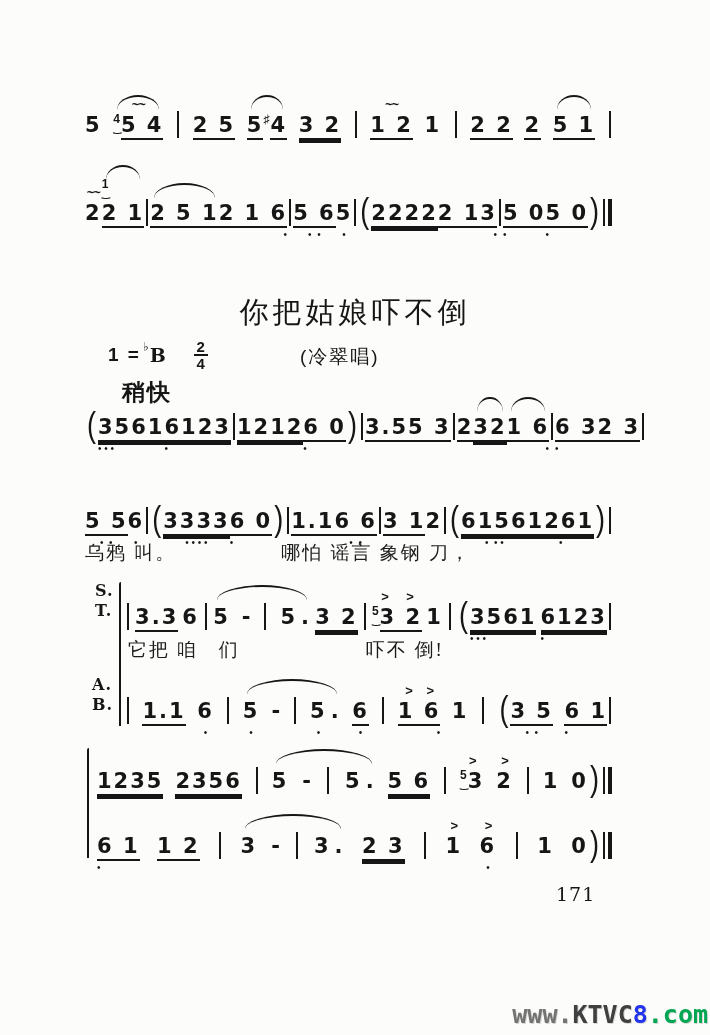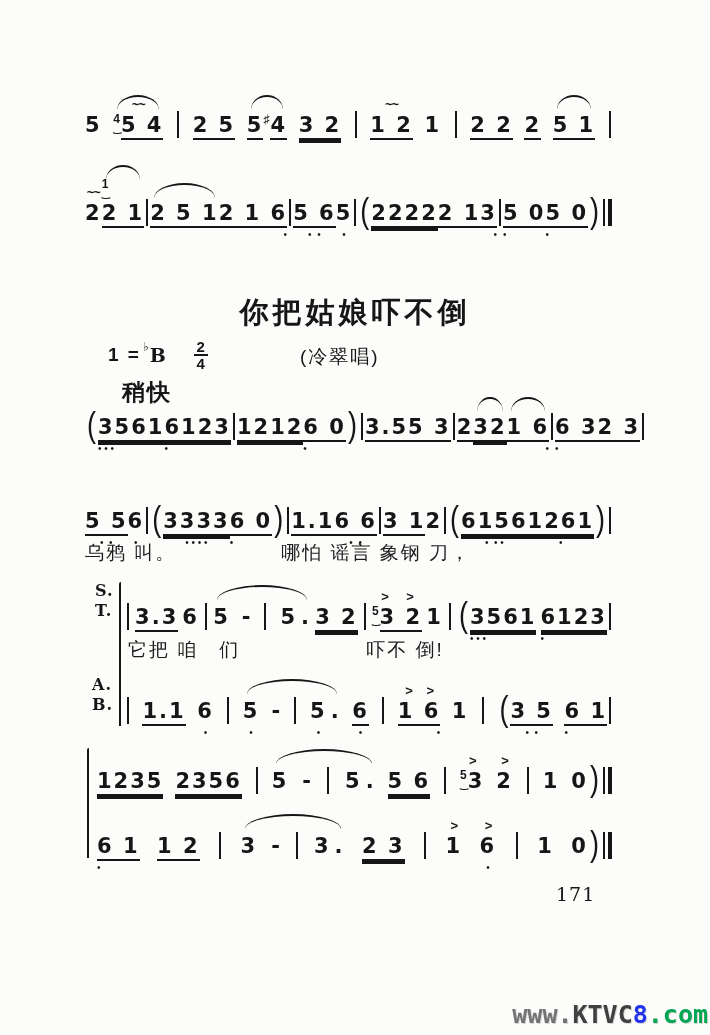--- a/index.html
+++ b/index.html
@@ -42,21 +42,21 @@
   .endbar .b1{width:2px;height:27px;background:#161616;}
   .endbar .b2{width:4px;height:27px;background:#161616;}
   .paren{
     display:inline-block;font-size:27px;font-weight:400;line-height:22px;
     transform:scaleY(1.3);transform-origin:center bottom;margin:0 2px;padding-bottom:2px;
   }
   
   .lyr{position:absolute;font-size:19px;letter-spacing:2px;white-space:pre;color:#1c1c1c;}
   .title{
     position:absolute;left:0;right:0;top:293px;margin:0;text-align:center;
-    font-size:29px;font-weight:700;letter-spacing:4px;
+    font-size:29px;font-weight:400;letter-spacing:4px;
   }
   .keyline{position:absolute;left:108px;top:340px;display:flex;align-items:center;font-weight:700;}
   .kprefix{font-size:19px;letter-spacing:2px;}
   .kflat{font-size:12px;position:relative;top:-8px;margin-left:2px;}
   .kletter{font-size:19px;font-family:"DejaVu Serif",serif;margin-left:1px;}
   .meter{display:inline-flex;flex-direction:column;align-items:center;margin-left:28px;font-size:15px;line-height:13px;}
   .meter .mbar{width:14px;height:2px;background:#161616;margin:1px 0;}
   .performer{position:absolute;left:300px;top:344px;font-size:19px;letter-spacing:2px;}
   .tempo{position:absolute;left:122px;top:377px;font-size:23px;font-weight:700;letter-spacing:2px;}
   .vlabel{
@@ -78,21 +78,21 @@
   .p-c{left:85px;top:388px;width:528px;}
   .p-d{left:85px;top:482px;width:528px;}
   .p-e{left:125px;top:578px;width:488px;}
   .p-f{left:125px;top:672px;width:488px;}
   .p-g{left:97px;top:742px;width:516px;}
   .p-h{left:97px;top:807px;width:516px;}
   .p-la{left:85px;top:147px;}
   .p-lb{left:85px;top:237px;}
   .p-lc{left:300px;top:447px;}
   .p-ld{left:85px;top:540px;}
-  .p-le{left:128px;top:637px;}
+  .p-le{left:128px;top:637px;font-family:Liberation Serif, serif;}
   .p-st{left:95px;top:581px;}
   .p-ab{left:92px;top:675px;}
 </style>
 </head>
 <body>
 
 <div class="page">
 
   <div class="mline p-a">
       <span class="grp">

